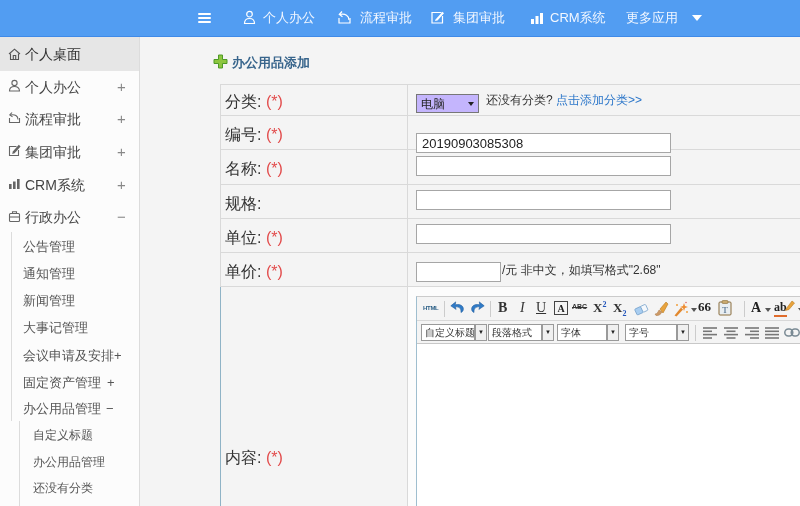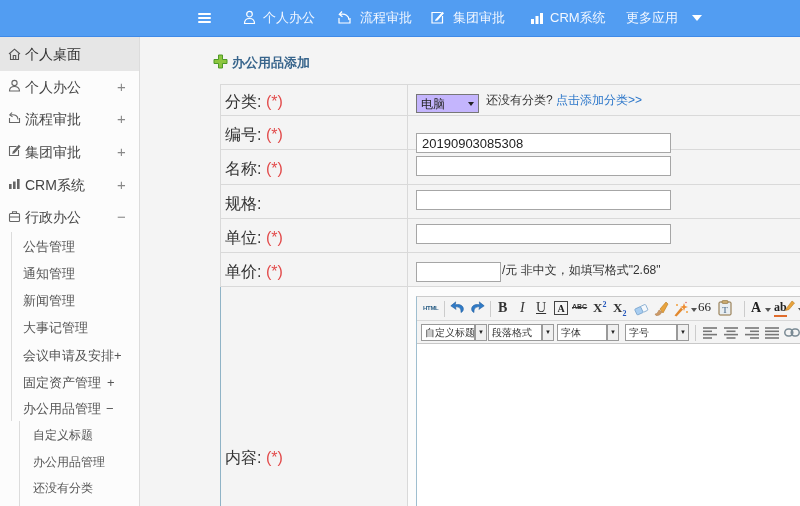--- a/index.html
+++ b/index.html
@@ -115,21 +115,21 @@
       <path d="M7 8 L13 1 L15 3 L10 12 Z" fill="#e8a33d" stroke="#b97a20" stroke-width=".6"></path>
     </svg>
   <svg class="abs" style="left:256px;top:4px" width="16" height="16" viewBox="0 0 16 16">
       <path d="M1.5 14.5 L8 6.5 L10 8.5 L3.5 15.5 Z" fill="#e2892f"></path>
       <path d="M11 2 L12 5 L15 6 L12 7 L11 10 L10 7 L7 6 L10 5 Z" fill="#ef8b2e"></path>
       <circle cx="4" cy="4" r="1" fill="#f0a040"></circle>
       <circle cx="14" cy="11" r="1" fill="#f0a040"></circle>
       <circle cx="13" cy="1.5" r=".8" fill="#e06666"></circle>
     </svg>
   <span class="abs" style="left:274px;top:11px;width:0;height:0;border:3px solid transparent;border-top:4px solid #555"></span>
-  <span class="t1" style="left:281px;top:2px;font-family:'Liberation Serif',serif;font-weight:normal;font-size:13px;color:#222">66</span>
+  <span class="t1" style="left:281px;top:2px;font-family:'Liberation Serif',serif;font-weight:bold;font-size:13px;color:#222">66</span>
   <svg class="abs" style="left:301px;top:3px" width="15" height="17" viewBox="0 0 15 17">
       <rect x="1" y="2" width="12" height="13" rx="1" fill="#e9eef2" stroke="#8a6d3b" stroke-width="1"></rect>
       <rect x="4" y="0.5" width="6" height="3" rx="1" fill="#c9a96e" stroke="#8a6d3b" stroke-width=".6"></rect>
       <text x="7" y="13" font-size="9" text-anchor="middle" fill="#335577" font-family="serif">T</text>
     </svg>
   <span class="tsep" style="left:327px;top:4px"></span>
   <span class="t1" style="left:334px;top:3px;font-family:'Liberation Serif',serif;font-size:14px;font-weight:bold;color:#222">A</span>
   <span class="abs" style="left:348px;top:11px;width:0;height:0;border:3px solid transparent;border-top:4px solid #555"></span>
   <span class="t1" style="left:357px;top:3px;font-family:'Liberation Serif',serif;font-size:12px;font-weight:bold;color:#222;border-bottom:2px solid #e06c2c">ab</span>
   <svg class="abs" style="left:367px;top:2px" width="12" height="12" viewBox="0 0 12 12">

